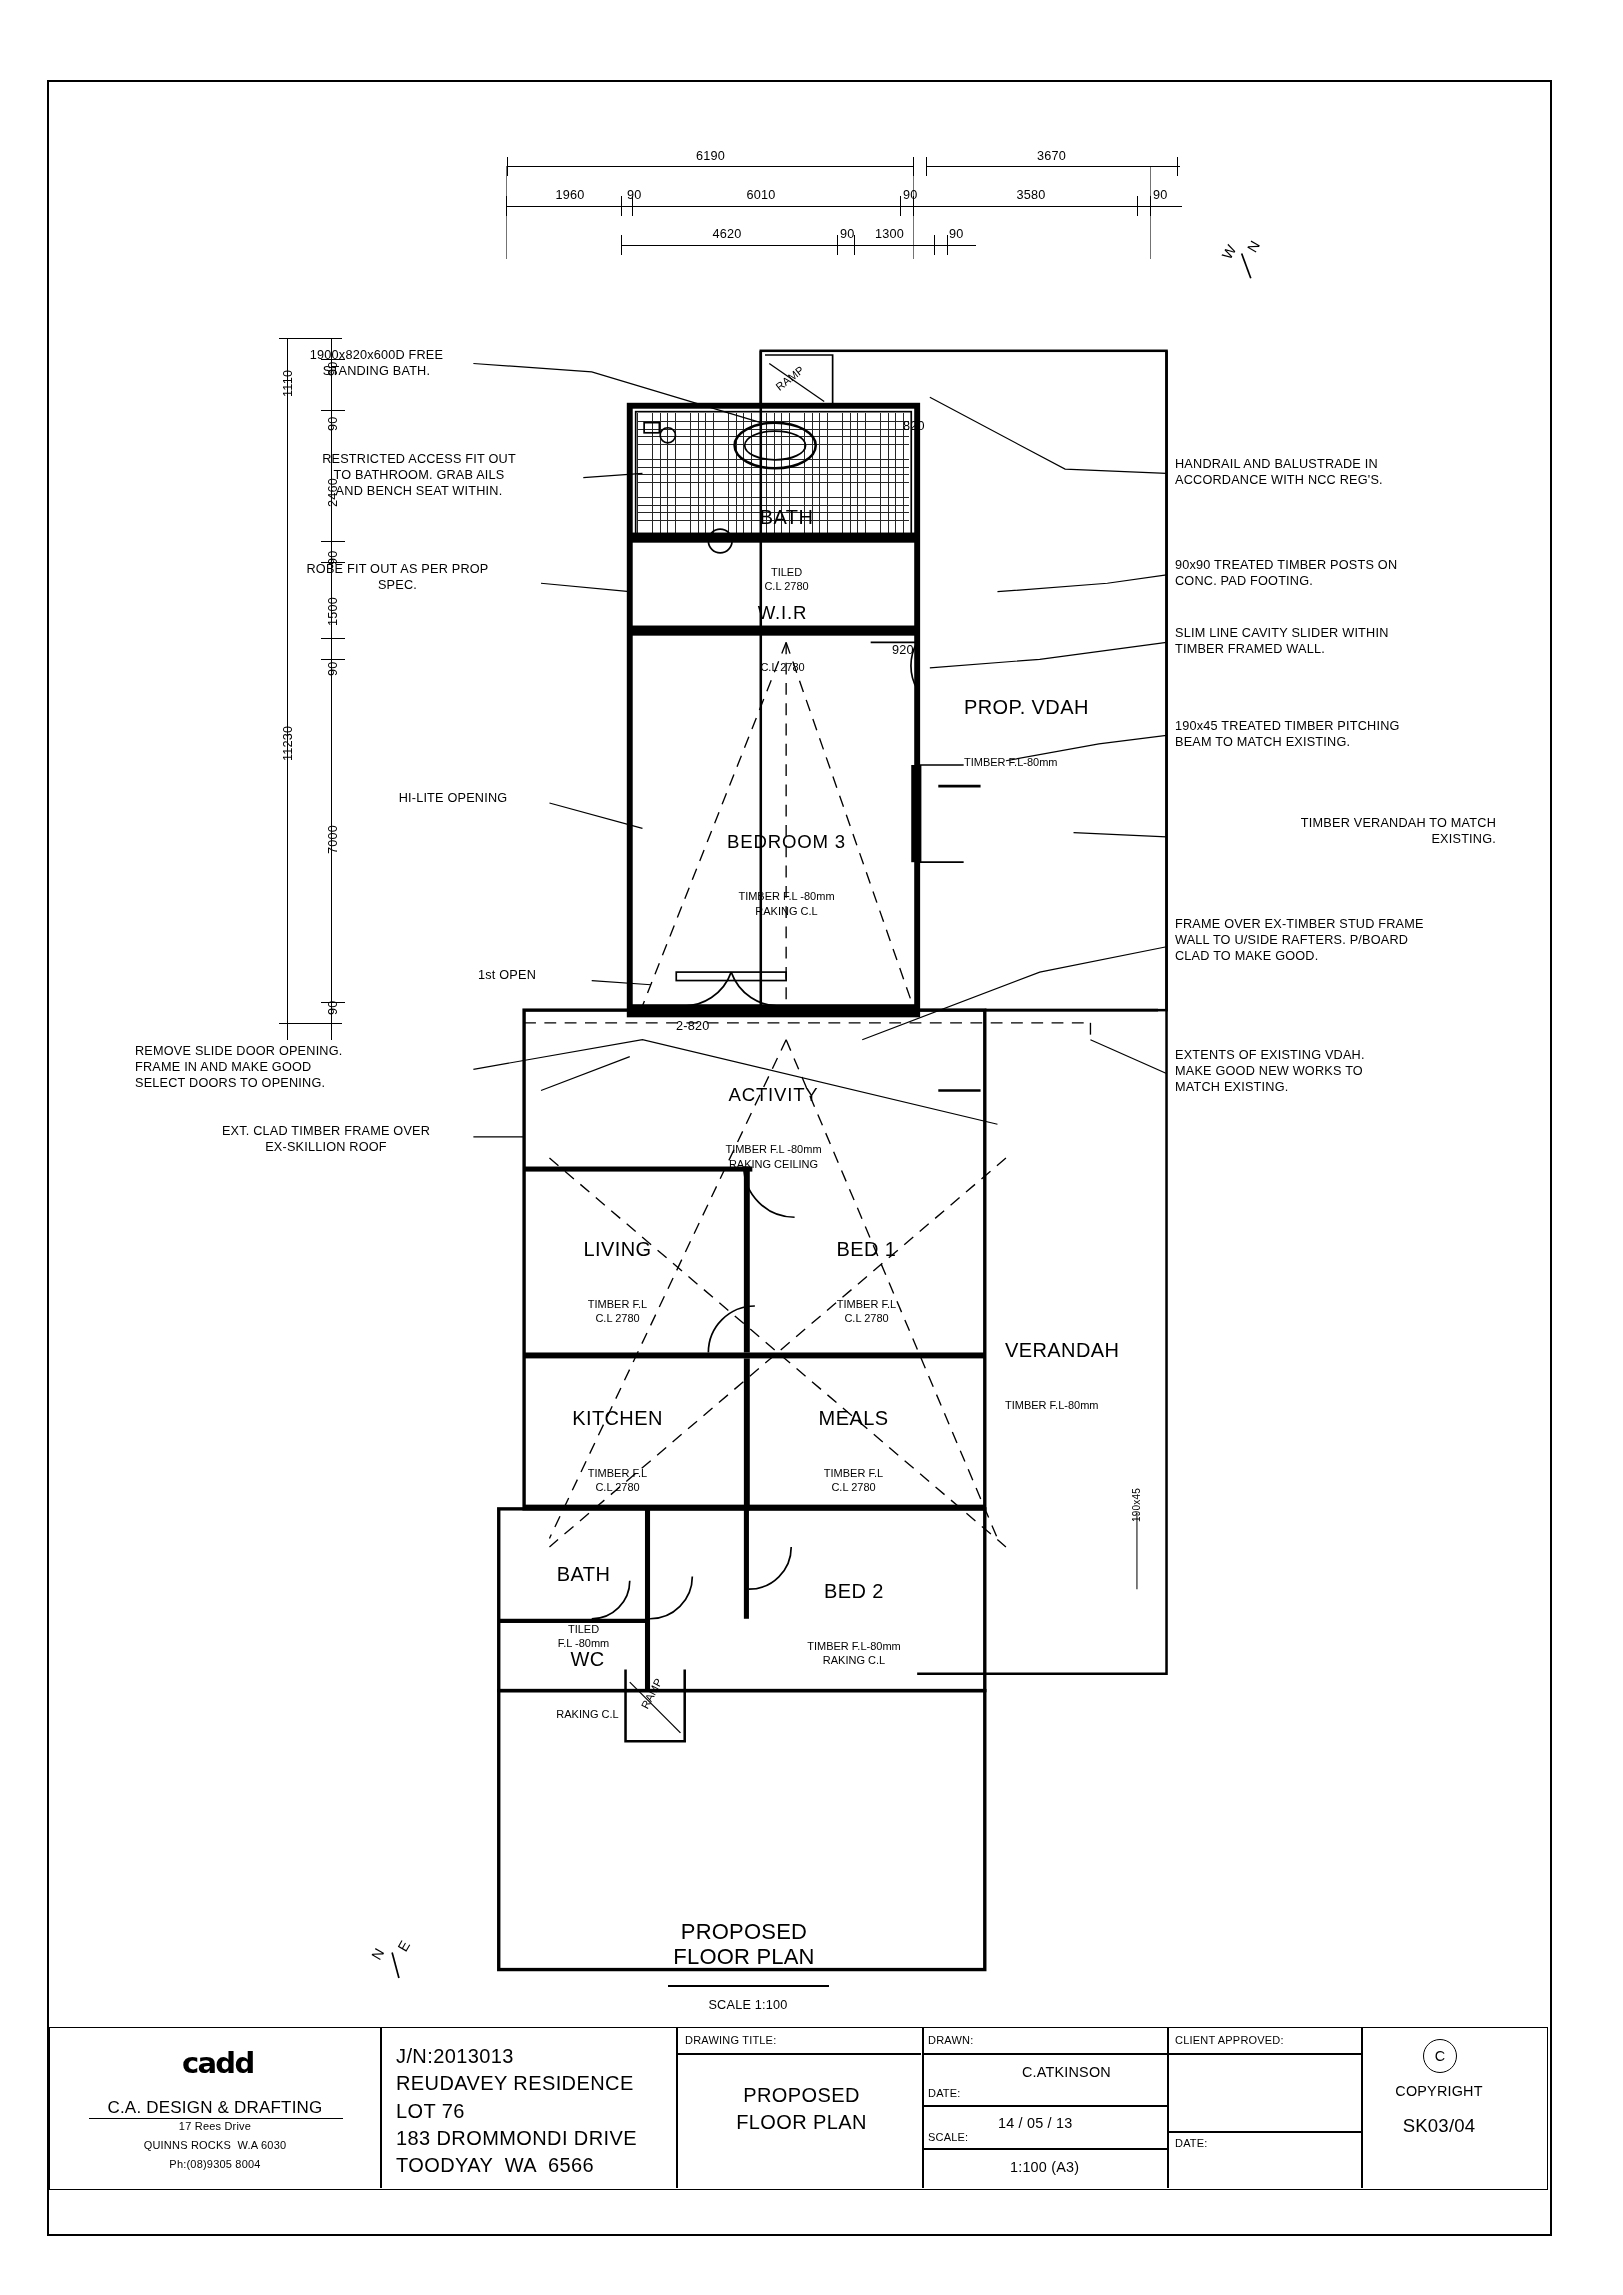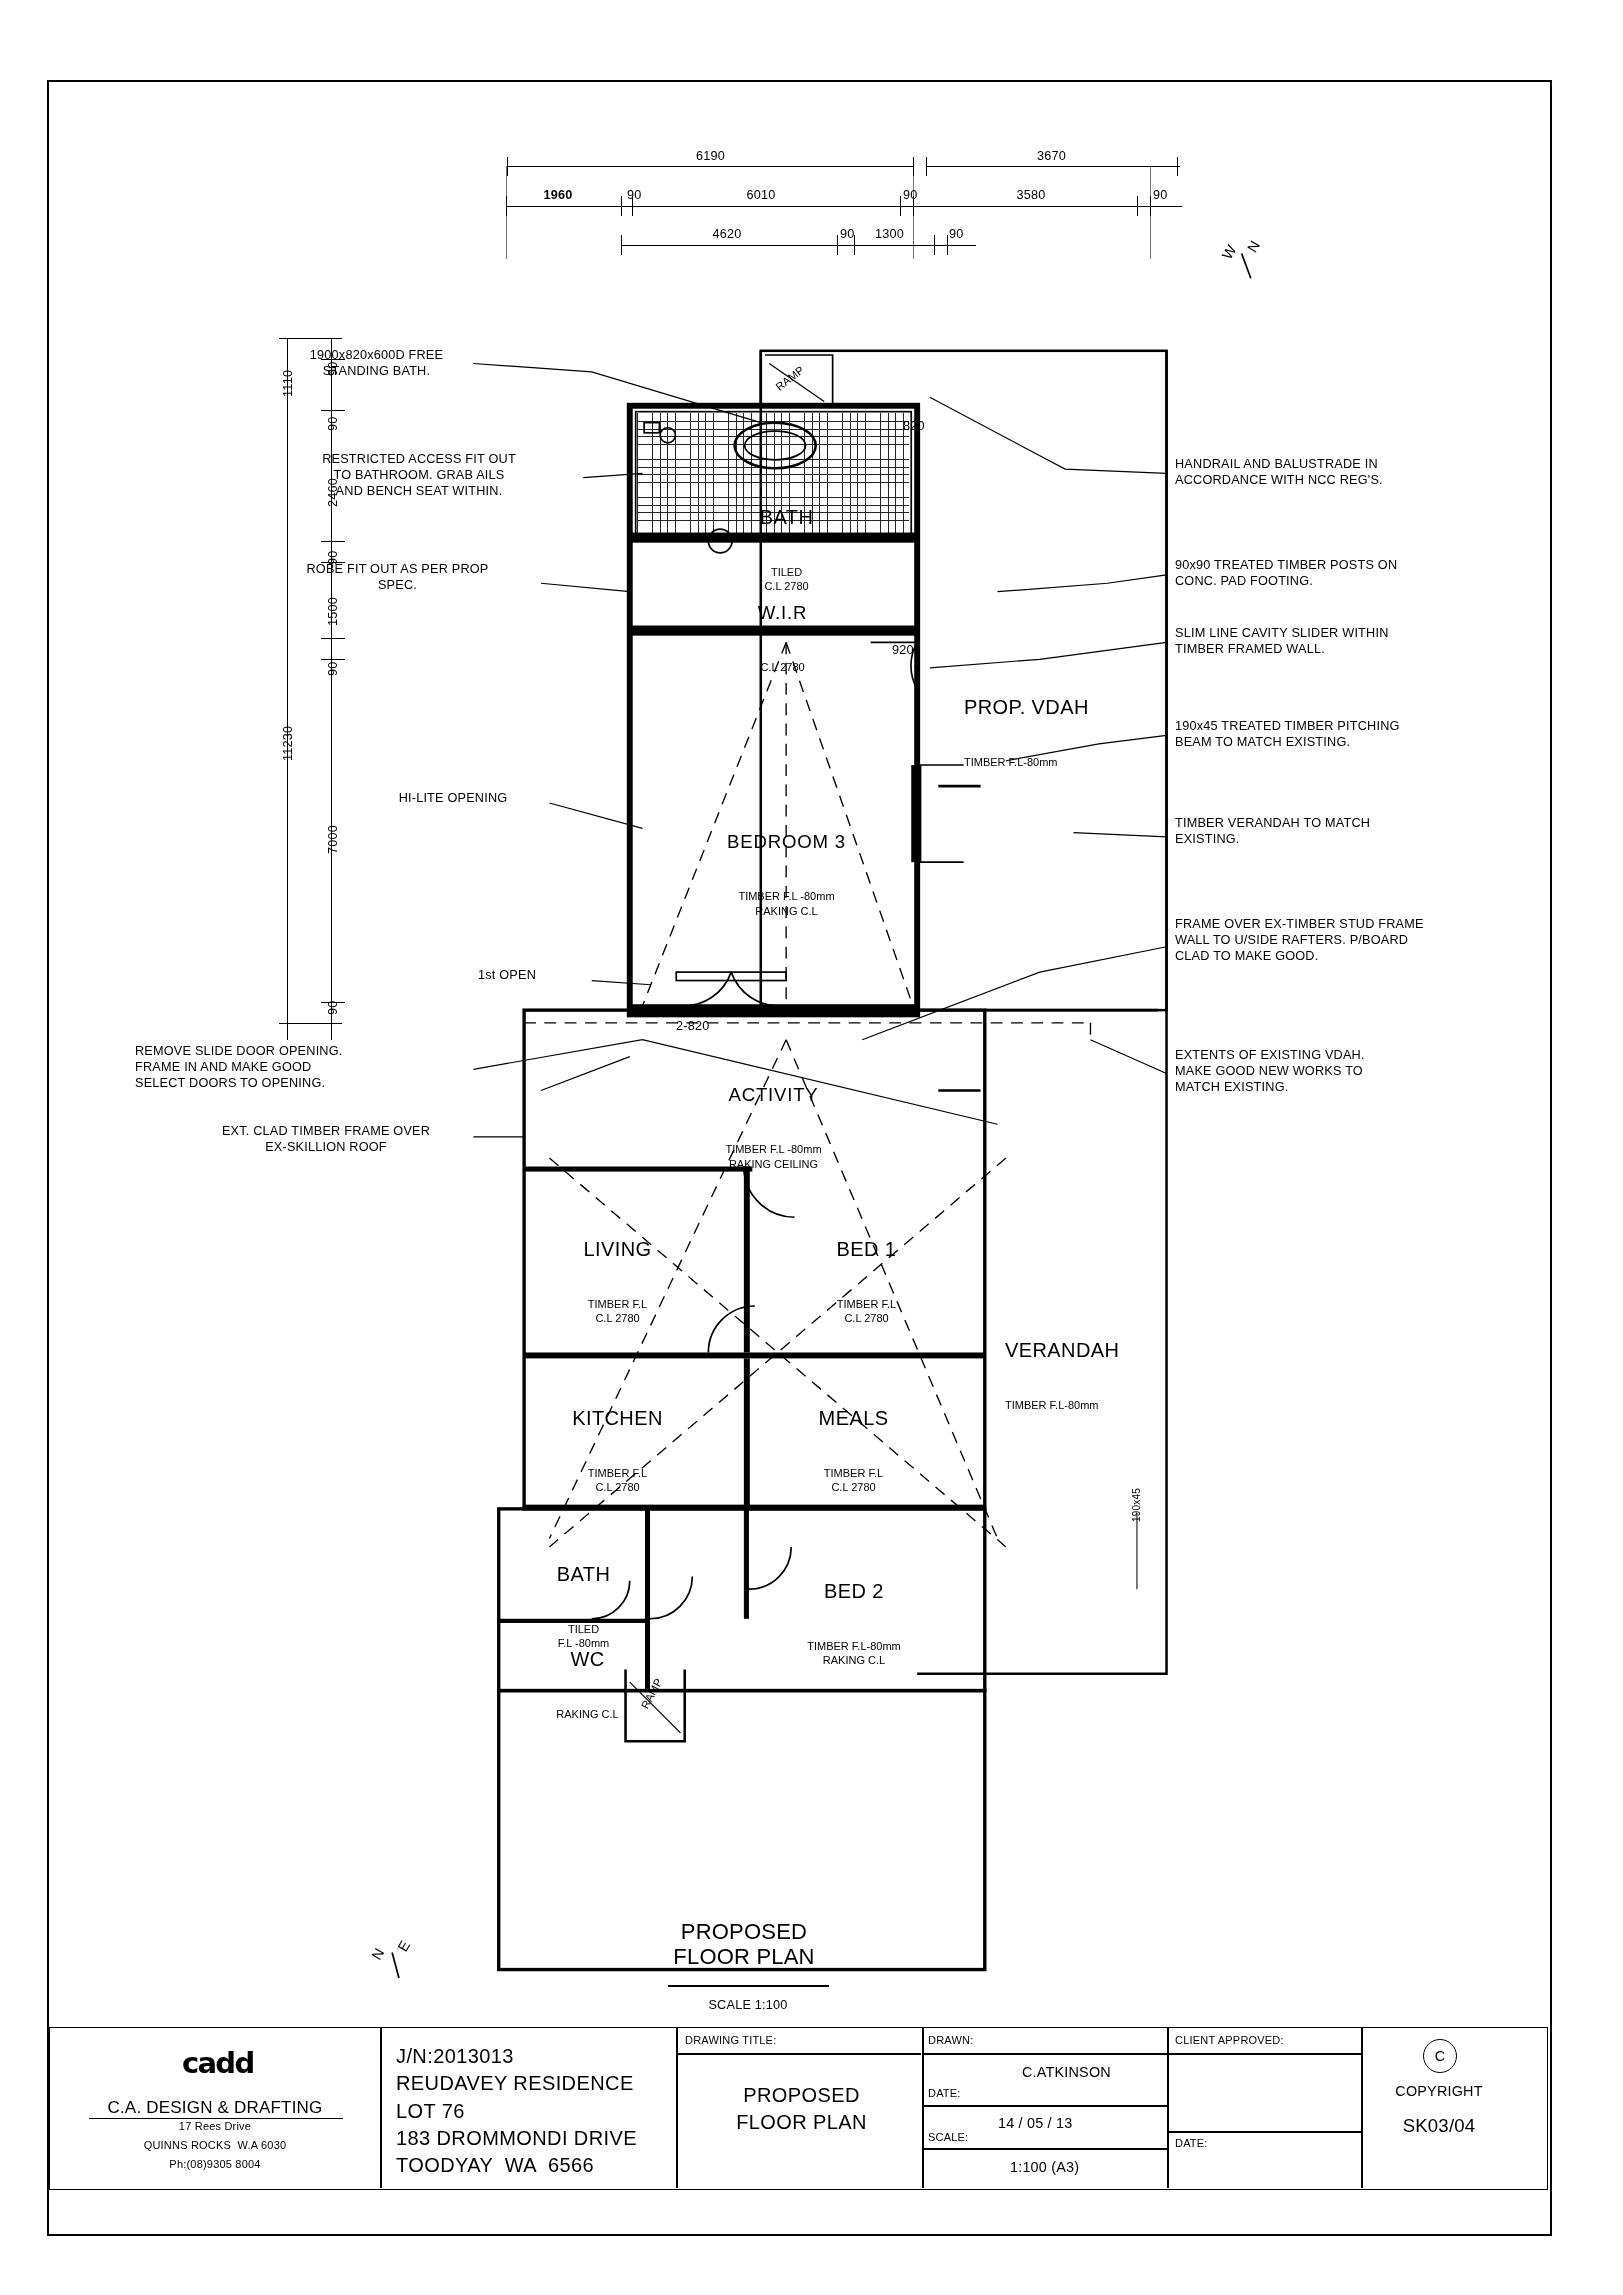--- a/index.html
+++ b/index.html
@@ -45,21 +45,21 @@
   <div class="txt c" style="left:1009px;top:149px;width:85px;">3670</div>
 
   <div class="ln h1" style="left:506px;top:206px;width:676px;"></div>
   <div class="ln v1" style="left:506px;top:196px;height:20px;"></div>
   <div class="ln v1" style="left:621px;top:196px;height:20px;"></div>
   <div class="ln v1" style="left:632px;top:196px;height:20px;"></div>
   <div class="ln v1" style="left:900px;top:196px;height:20px;"></div>
   <div class="ln v1" style="left:913px;top:196px;height:20px;"></div>
   <div class="ln v1" style="left:1137px;top:196px;height:20px;"></div>
   <div class="ln v1" style="left:1150px;top:196px;height:20px;"></div>
-  <div class="txt c" style="left:520px;top:188px;width:76px;font-weight:bold;">1960</div>
+  <div class="txt c" style="left:532px;top:188px;width:76px;">1960</div>
   <div class="txt" style="left:627px;top:188px;">90</div>
   <div class="txt c" style="left:723px;top:188px;width:76px;">6010</div>
   <div class="txt" style="left:903px;top:188px;">90</div>
   <div class="txt c" style="left:993px;top:188px;width:76px;">3580</div>
   <div class="txt" style="left:1153px;top:188px;">90</div>
 
   <div class="ln h1" style="left:621px;top:245px;width:355px;"></div>
   <div class="ln v1" style="left:621px;top:235px;height:20px;"></div>
   <div class="ln v1" style="left:837px;top:235px;height:20px;"></div>
   <div class="ln v1" style="left:854px;top:235px;height:20px;"></div>
@@ -301,21 +301,21 @@
 EX-SKILLION ROOF</div>
 
   <div class="txt" style="left:1175px;top:457px;width:321px;">HANDRAIL AND BALUSTRADE IN
 ACCORDANCE WITH NCC REG'S.</div>
   <div class="txt" style="left:1175px;top:558px;width:321px;">90x90 TREATED TIMBER POSTS ON
 CONC. PAD FOOTING.</div>
   <div class="txt" style="left:1175px;top:626px;width:321px;">SLIM LINE CAVITY SLIDER WITHIN
 TIMBER FRAMED WALL.</div>
   <div class="txt" style="left:1175px;top:719px;width:321px;">190x45 TREATED TIMBER PITCHING
 BEAM TO MATCH EXISTING.</div>
-  <div class="txt" style="left:1175px;top:816px;width:321px;">TIMBER VERANDAH TO MATCH
+  <div class="txt" style="left:1175px;top:816px;width:321px;text-align:right;">TIMBER VERANDAH TO MATCH
 EXISTING.</div>
   <div class="txt" style="left:1175px;top:917px;width:338px;">FRAME OVER EX-TIMBER STUD FRAME
 WALL TO U/SIDE RAFTERS. P/BOARD
 CLAD TO MAKE GOOD.</div>
   <div class="txt" style="left:1175px;top:1048px;width:321px;">EXTENTS OF EXISTING VDAH.
 MAKE GOOD NEW WORKS TO
 MATCH EXISTING.</div>
 
   <div class="txt c" style="left:592px;top:1919px;width:304px;font-size:22px;line-height:1.15;">PROPOSED
 FLOOR PLAN</div>

